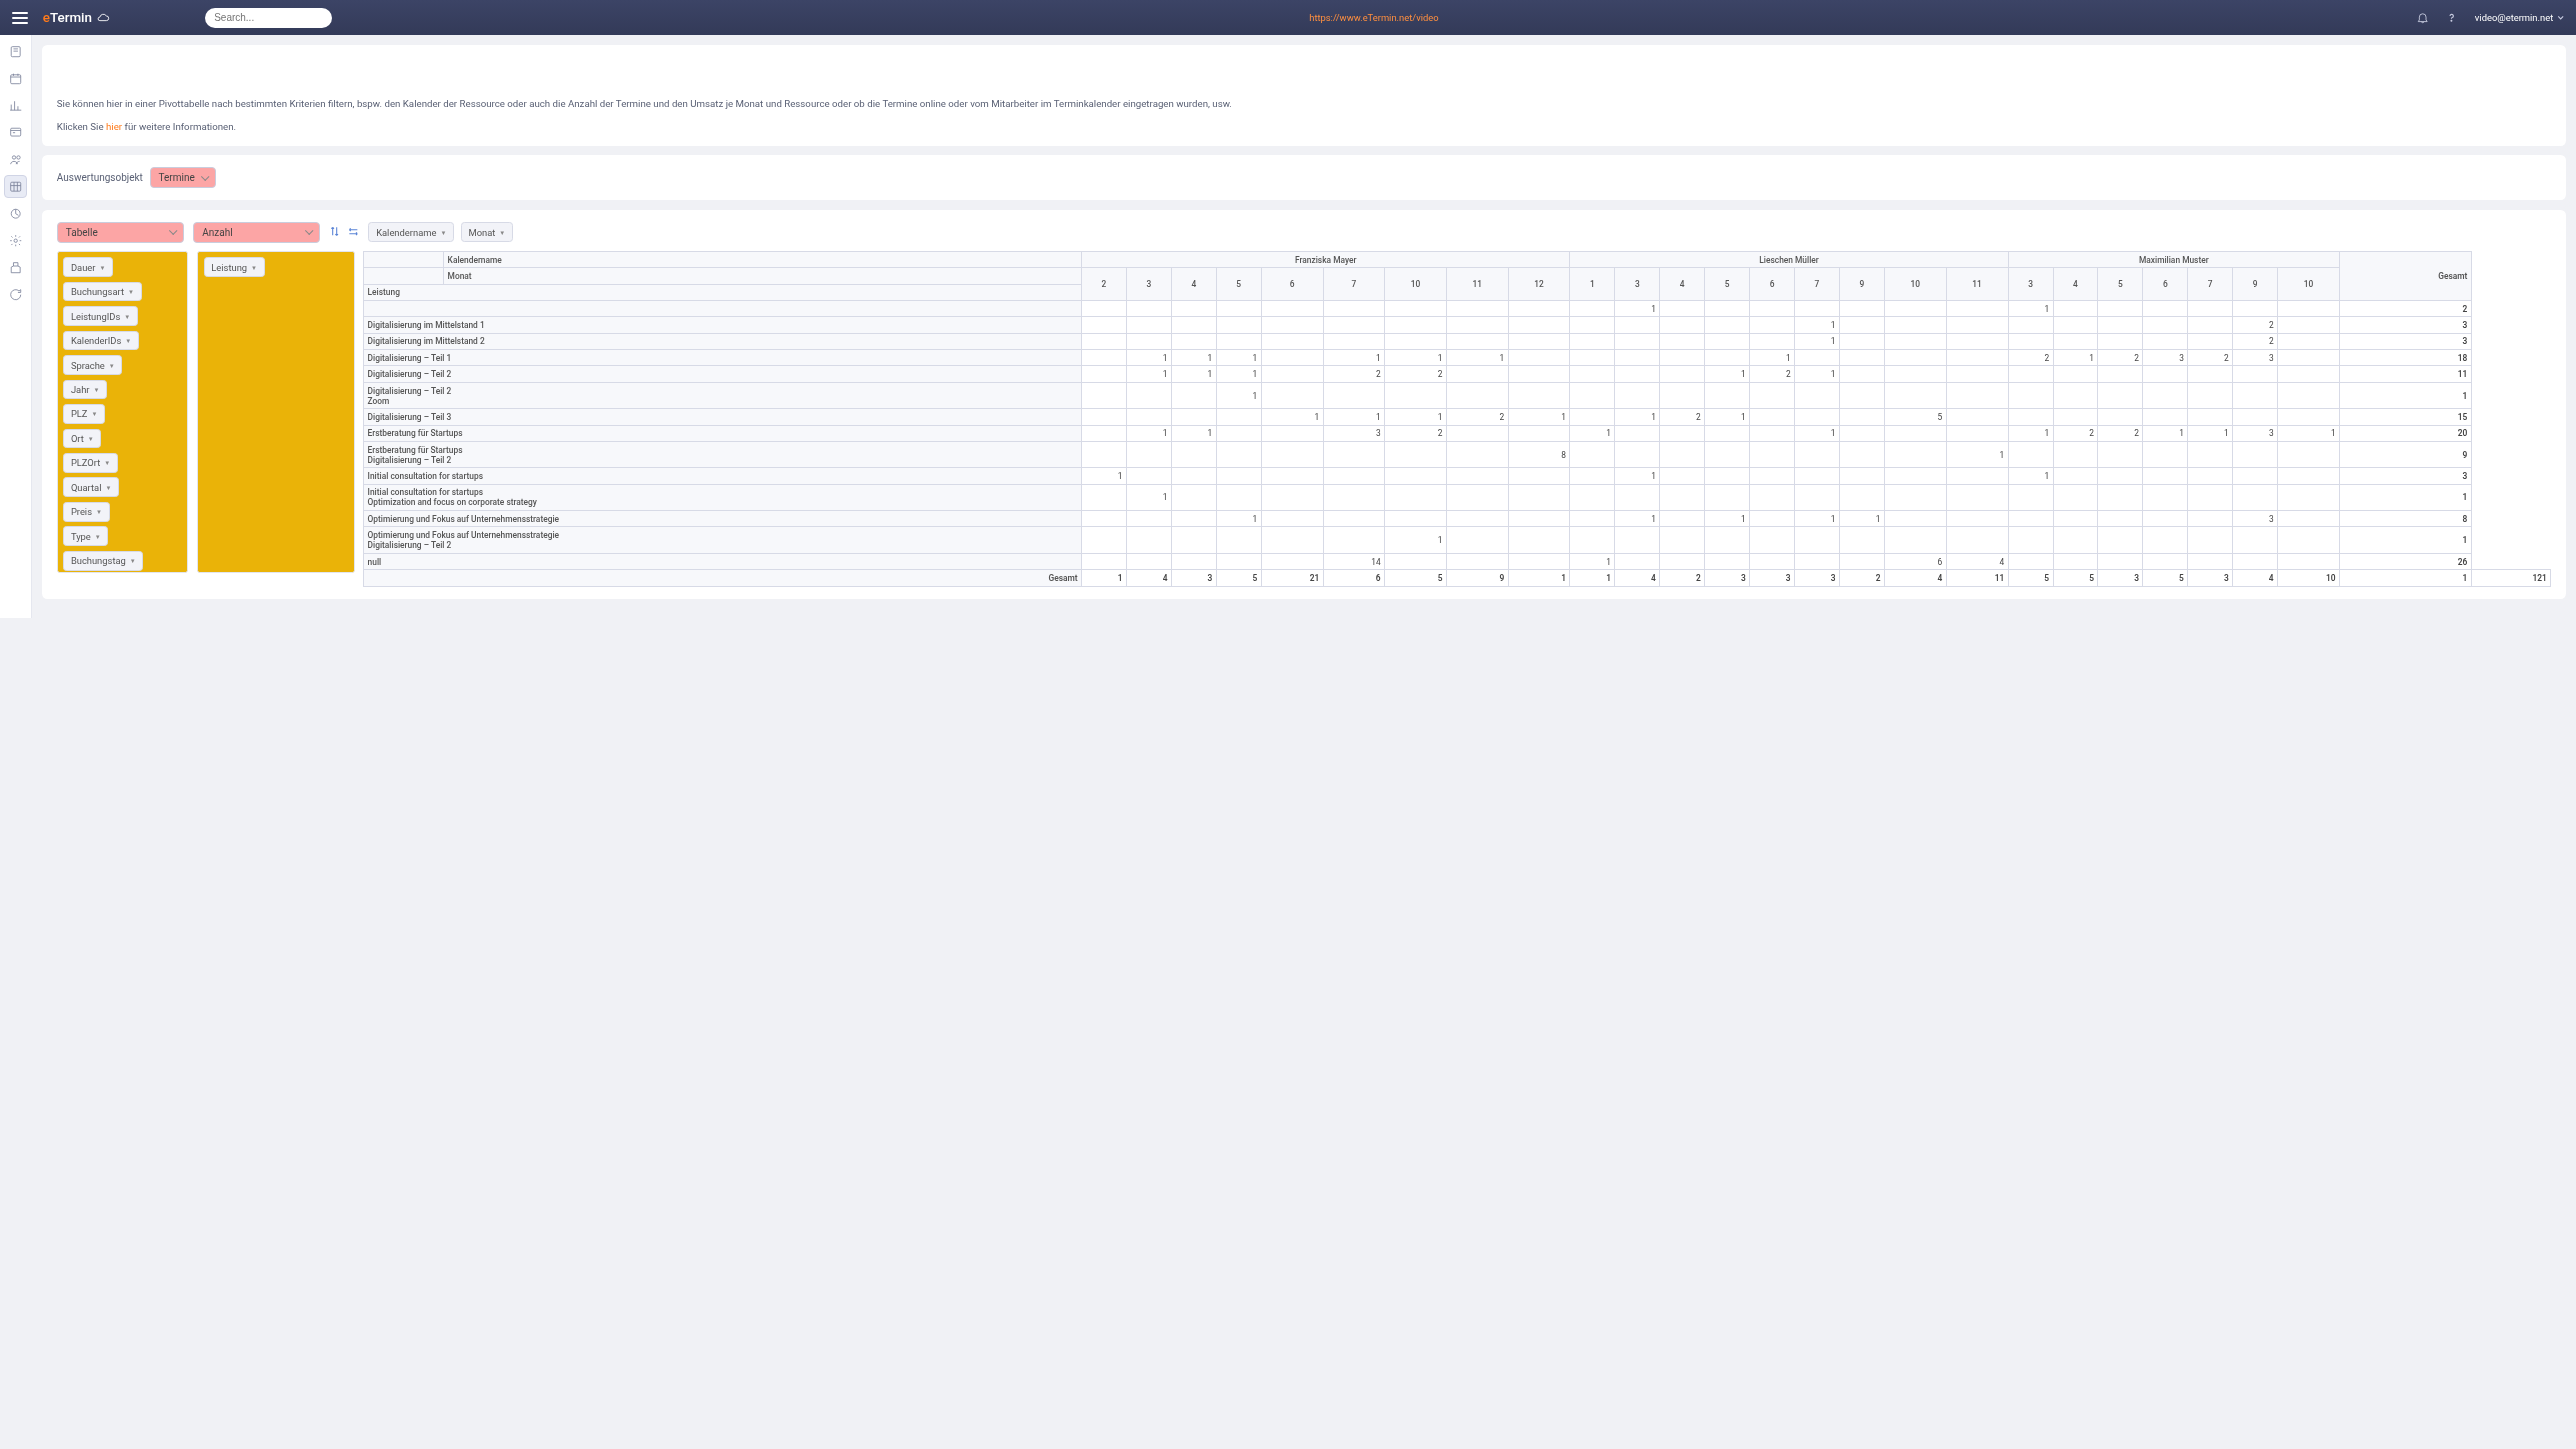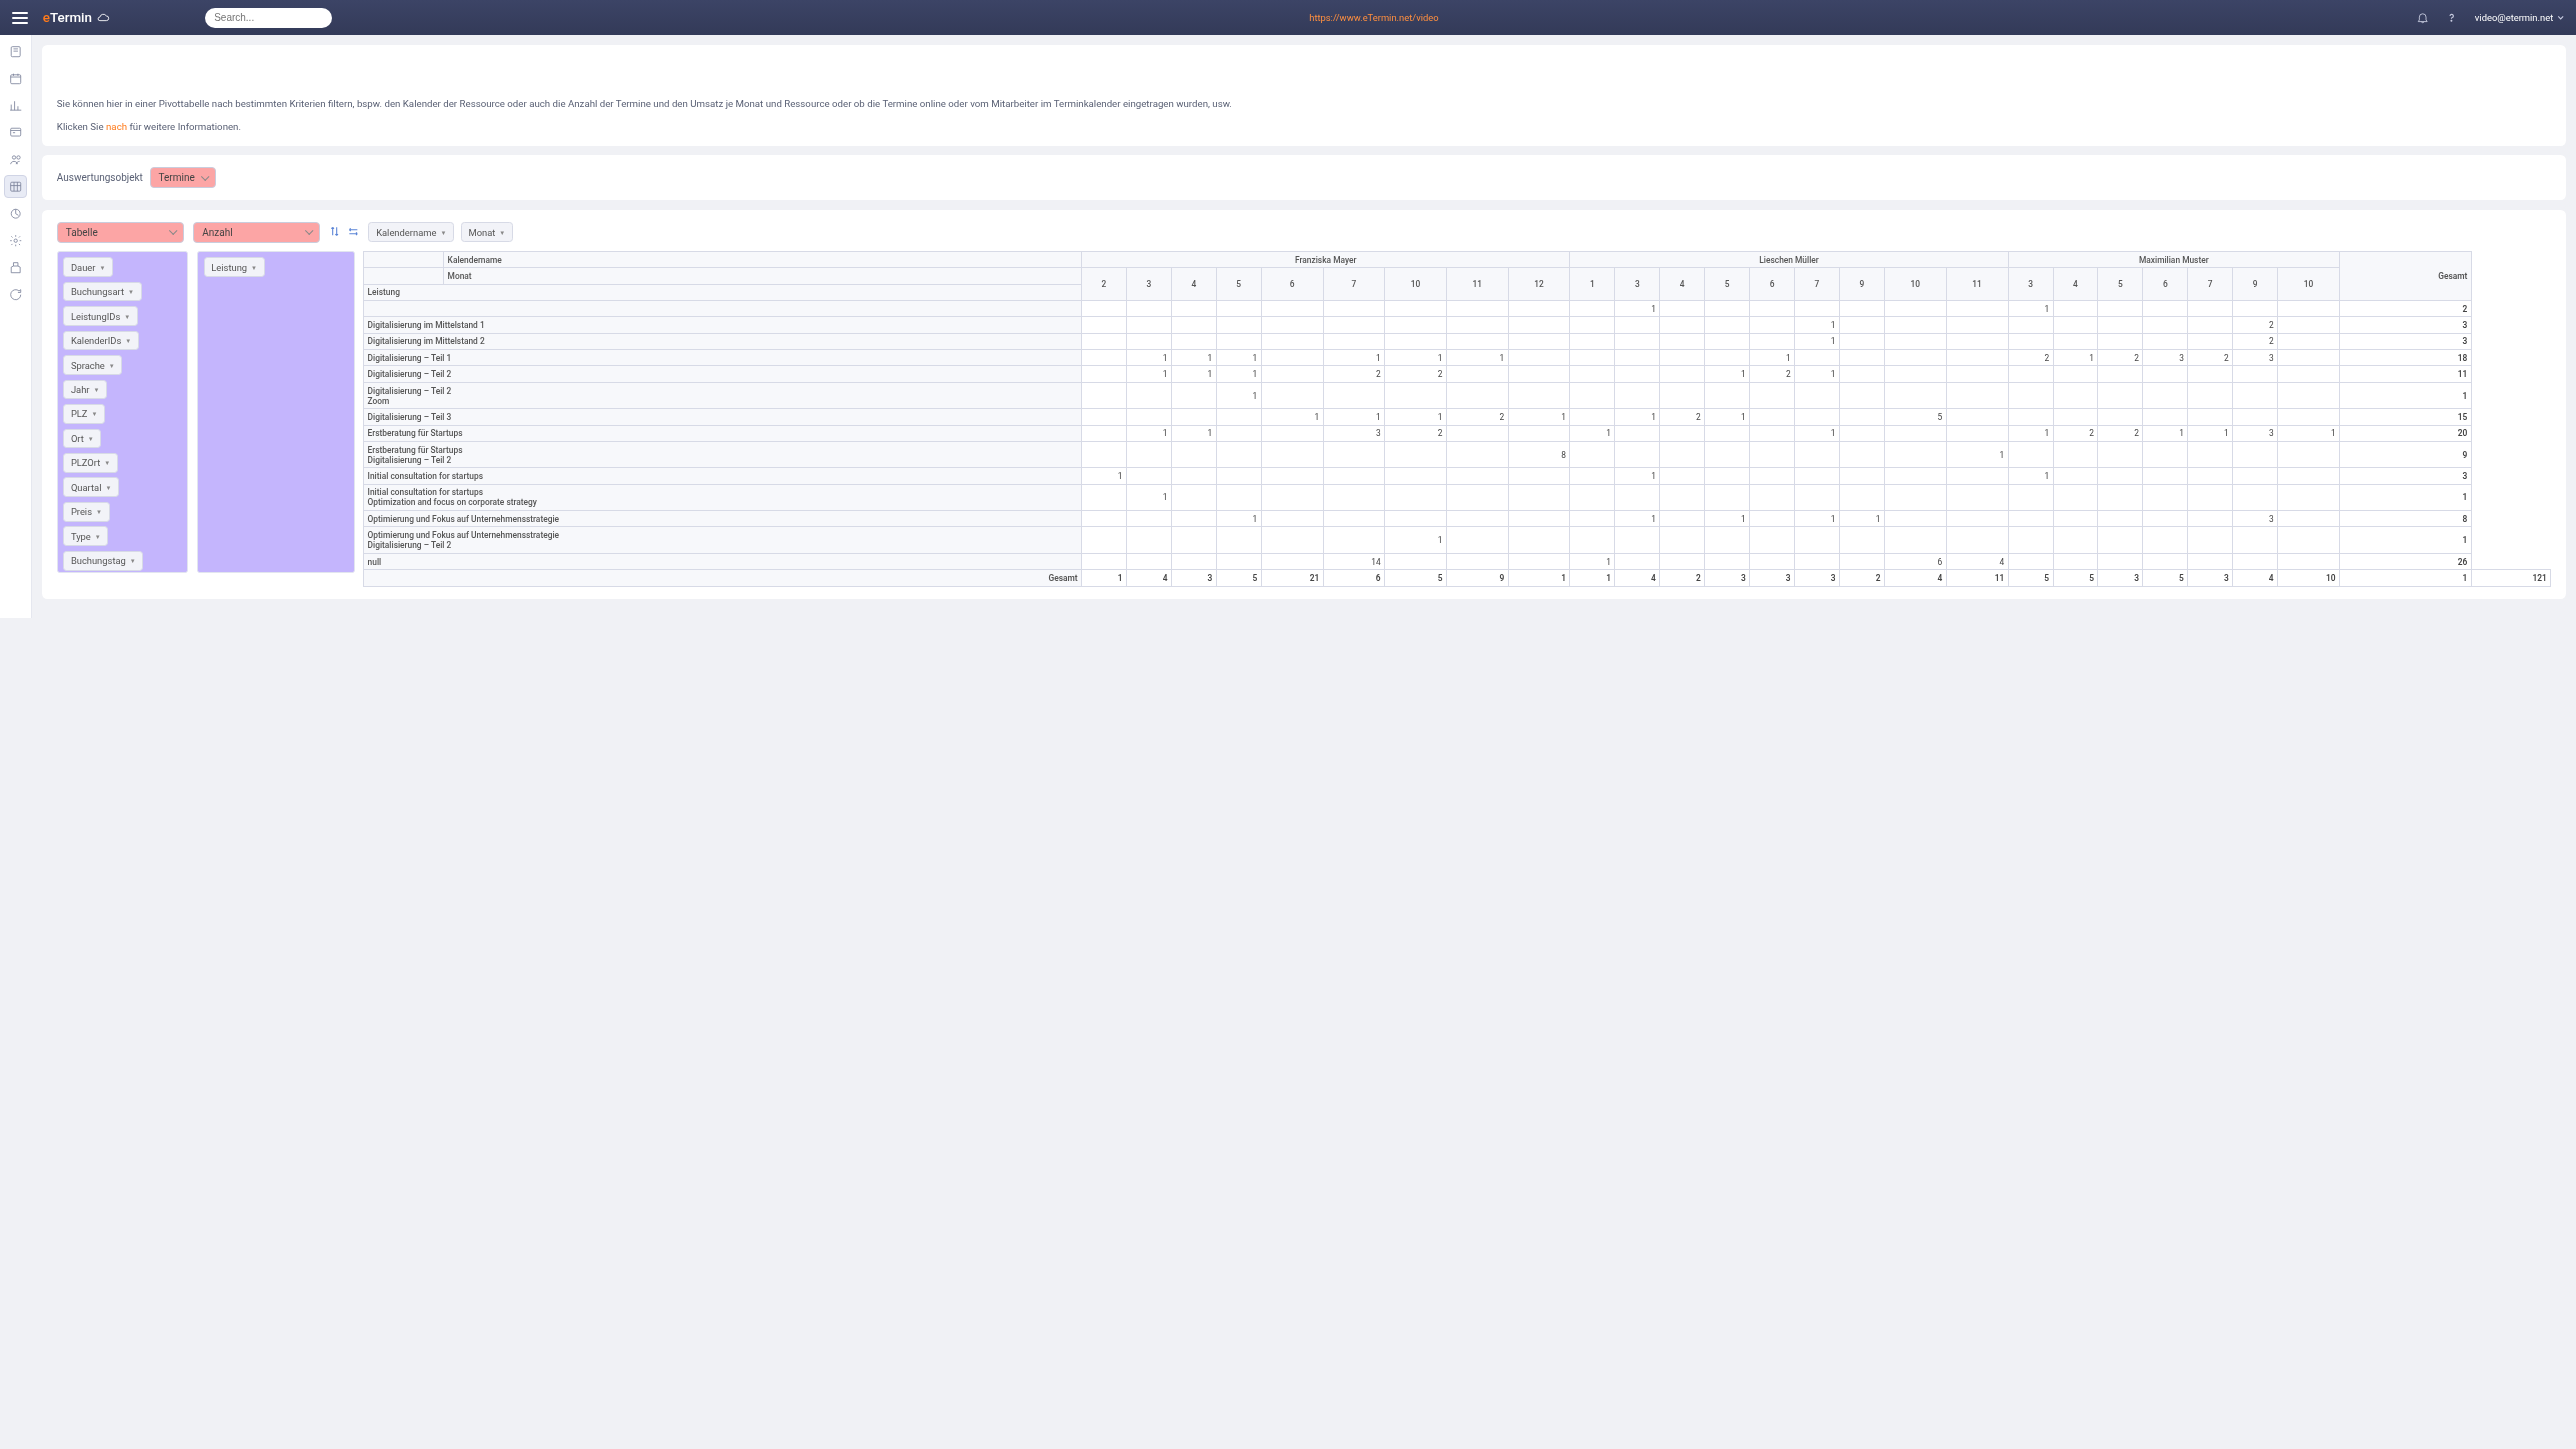--- a/index.html
+++ b/index.html
@@ -37,21 +37,21 @@
   .dd::after { content:""; position:absolute; right:6.7px; top:50%; width:5.4px; height:5.4px; border-right:1.3px solid #888; border-bottom:1.3px solid #888; transform:translateY(-65%) rotate(45deg); }
 
   .pivot-controls { display:flex; align-items:center; gap:9.4px; margin-bottom:8px; }
   .dd.wide { min-width:127px; }
   .small-ico { color:#888; cursor:pointer; }
   .axis-chip { background:#f2f3f8; border:0.7px solid #d7dae6; border-radius:3.4px; padding:3.4px 6.7px; font-size:9.4px; color:#555; display:inline-flex; align-items:center; gap:4px; cursor:pointer; }
   .axis-chip .caret { font-size:6px; color:#888; }
 
   .pivot-body { display:flex; gap:8px; }
   .field-cols { display:flex; gap:9.4px; }
-  .field-list { width:131px; background:#c4b5fd; border:0.7px solid #e2e5ef; border-radius:2.7px; padding:5.4px; display:flex; flex-direction:column; gap:4.7px; max-height:322px; overflow:hidden; }
+  .field-list { width:131px; background:#eab308; border:0.7px solid #e2e5ef; border-radius:2.7px; padding:5.4px; display:flex; flex-direction:column; gap:4.7px; max-height:322px; overflow:hidden; }
   .field-list.narrow { width:158px; }
   .field-chip { background:#f2f3f8; border:0.7px solid #d7dae6; border-radius:3.4px; padding:3.4px 6.7px; font-size:9.4px; color:#555; display:inline-flex; align-items:center; gap:4px; width:fit-content; cursor:pointer; }
   .field-chip .caret { font-size:6px; color:#888; }
 
   .pivot-table-wrap { flex:1; overflow:auto; }
   table.pivot { border-collapse:collapse; width:100%; font-size:8.4px; }
   table.pivot th, table.pivot td { border:0.7px solid #d7dae6; padding:2.7px 3.4px; text-align:right; white-space:nowrap; }
   table.pivot th { background:#f7f8fb; font-weight:500; color:#555; }
   table.pivot .rowlabel { text-align:left; min-width:201px; max-width:228px; white-space:normal; }
   table.pivot td { color:#444; min-width:12px; }
@@ -162,21 +162,21 @@
           <path d="M21 3v5h-5"></path>
         </svg>
       </div>
   </div>
 
   <div class="main">
 
     <div class="panel intro">
       <p>Sie können hier in einer Pivottabelle nach bestimmten Kriterien filtern, bspw. den Kalender der Ressource oder auch die Anzahl der Termine und den Umsatz je Monat und Ressource oder ob die Termine online oder vom Mitarbeiter im Terminkalender eingetragen wurden, usw.</p>
       <p>
-        <span>Klicken Sie </span><a href="#">nach</a><span> für weitere Informationen.</span>
+        <span>Klicken Sie </span><a href="#">hier</a><span> für weitere Informationen.</span>
       </p>
     </div>
 
     <div class="panel sel-row">
       <label>Auswertungsobjekt</label>
       <div class="dd"><span>Termine</span></div>
     </div>
 
     <div class="panel">
 

